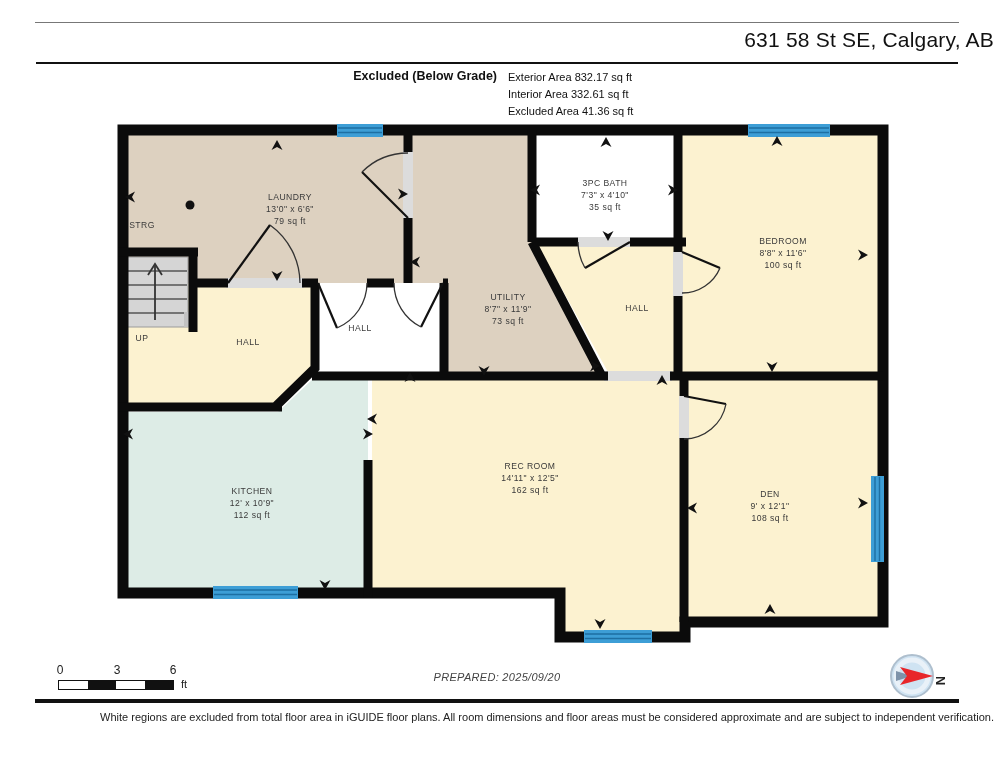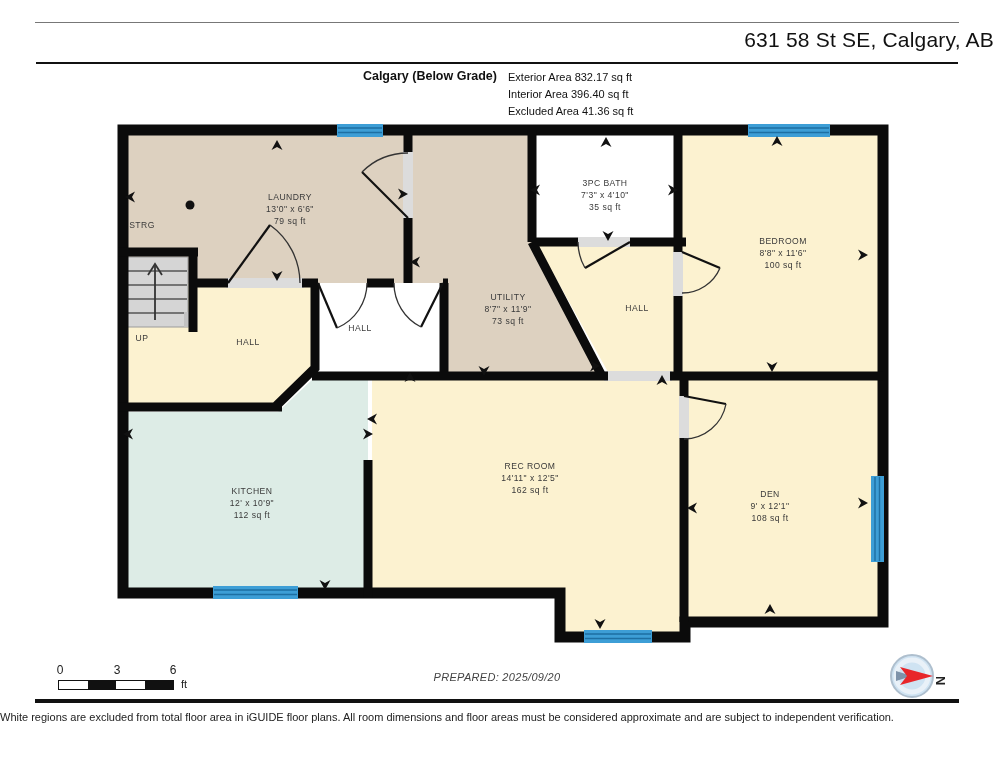--- a/index.html
+++ b/index.html
@@ -17,36 +17,36 @@
   .walls{stroke:var(--wall);fill:none;}
   .scalebar{position:absolute;left:58px;top:663px;width:200px;height:32px;font-size:12px;color:#222;}
   .scalebar .tick{position:absolute;top:0;transform:translateX(-50%);}
   .bar{position:absolute;left:0;top:17px;width:114px;height:8px;border:1px solid #111;display:flex;}
   .bar .seg{flex:1 1 auto;height:100%;}
   .unit{position:absolute;left:123px;top:15px;font-size:11px;}
   .prepared{position:absolute;left:0;top:671px;width:100%;text-align:center;
             font-size:11px;color:#444;letter-spacing:.3px;font-style:italic;}
   .compass{position:absolute;left:888px;top:652px;}
   .bottom-rule{position:absolute;left:35px;right:35px;top:699px;height:4px;background:#111;}
-  .disclaimer{position:absolute;left:0;top:711px;width:100%;text-align:left;
+  .disclaimer{position:absolute;left:0;top:711px;width:100%;text-align:right;
               font-size:11px;color:#222;}
 </style>
 </head>
 <body>
 
 <div class="page">
 
   <div class="hairline-top"></div>
   <div class="page-title">631 58 St SE, Calgary, AB</div>
   <div class="title-divider"></div>
 
-  <div class="floor-label">Calgary (Below Grade)</div>
+  <div class="floor-label">Excluded (Below Grade)</div>
   <div class="area-lines">
     <div>Exterior Area 832.17 sq ft</div>
-    <div>Interior Area 396.40 sq ft</div>
+    <div>Interior Area 332.61 sq ft</div>
     <div>Excluded Area 41.36 sq ft</div>
   </div>
 
   <svg class="plan-svg" width="994" height="768" viewBox="0 0 994 768">
 
     <g>
       <path d="M128,135 L532,135 L532,240 L602,376 L448,376 L448,283 L128,283 Z" style="fill:var(--room_tan)"></path>
       <rect x="536" y="134" width="138" height="104" style="fill:var(--excluded_white)"></rect>
       <rect x="682" y="134" width="196" height="238" style="fill:var(--room_cream)"></rect>
       <polygon points="538,246 674,246 674,372 608,372" style="fill:var(--room_cream)"></polygon>

